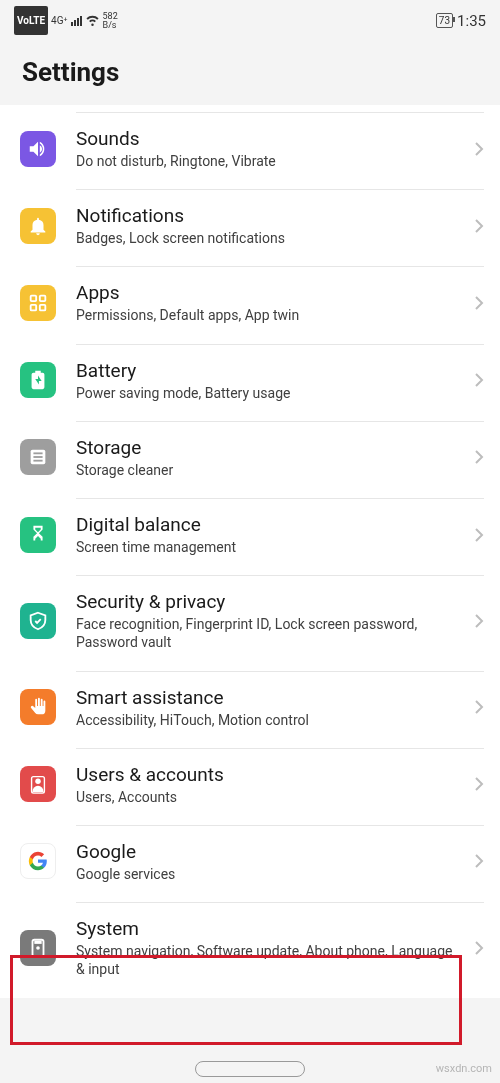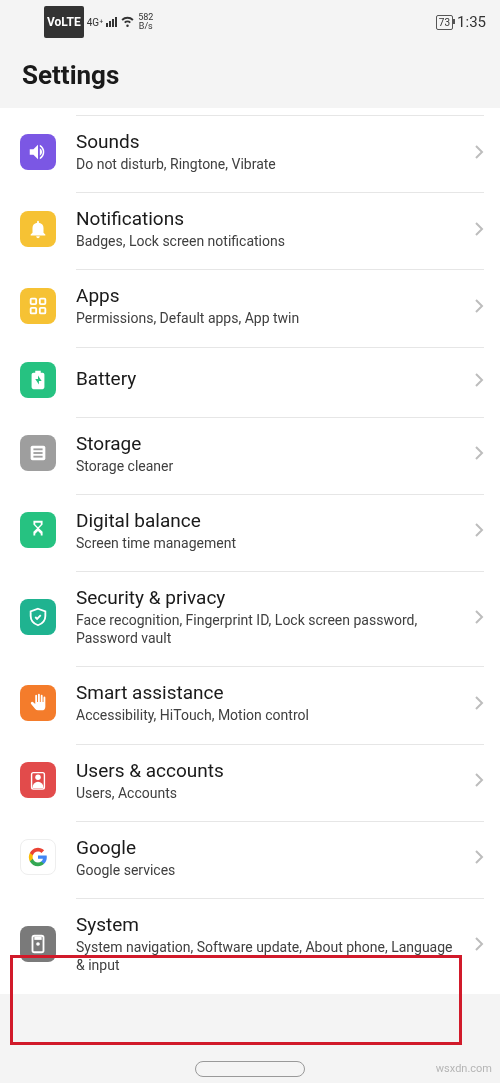--- a/index.html
+++ b/index.html
@@ -15,32 +15,32 @@
       display: flex;
       justify-content: space-between;
       align-items: center;
       padding: 6px 14px 4px;
       font-size: 12px;
       color: #333;
     }
     .status-left { display: flex; align-items: center; gap: 3px; }
     .status-right { display: flex; align-items: center; gap: 4px; margin-left: 39px; }
     .volte-badge {
-      background: #333; color: #fff; font-size: 12px; font-weight: bold;
-      padding: 9px 3px; border-radius: 2px; margin-left: 30px;
+      background: #333; color: #fff; font-size: 10px; font-weight: bold;
+      padding: 9px 3px; border-radius: 2px;
     }
     .net-text { font-size: 10px; }
     .signal-bars { display: inline-flex; align-items: flex-end; gap: 1px; }
     .signal-bars span { width: 2px; background: #333; display: inline-block; }
     .signal-bars span:nth-child(1){height:4px}
     .signal-bars span:nth-child(2){height:6px}
     .signal-bars span:nth-child(3){height:8px}
     .signal-bars span:nth-child(4){height:10px}
     .wifi-icon { font-size: 13px; }
-    .speed { display:flex; flex-direction:column; line-height:1; font-size:9px; align-items:center; }
+    .speed { display:flex; flex-direction:column; line-height:1; font-size:9px; align-items:flex-start; }
     .battery-box {
       border:1px solid #555; border-radius:2px; padding:1px 2px;
       font-size:10px; position:relative;
     }
     .battery-box::after {
       content:""; position:absolute; right:-3px; top:3px;
       width:2px; height:5px; background:#555;
     }
     .clock { font-size:15px; color:#333; }
 
@@ -207,20 +207,21 @@
   </div>
 
   <div class="row">
     <div class="icon-box c-green">
       <svg viewBox="0 0 24 24" fill="#fff">
           <path d="M15 2h-6v2H7a2 2 0 00-2 2v14a2 2 0 002 2h10a2 2 0 002-2V6a2 2 0 00-2-2h-2V2zm-2 15l-4-6h3V7l4 6h-3v4z"></path>
         </svg>
     </div>
     <div class="row-text">
       <div class="row-title">Battery</div>
+      <div class="row-sub">Power saving mode, Battery usage</div>
     </div>
     <span class="chevron">
         <svg viewBox="0 0 10 16" fill="none">
           <path d="M2 2l6 6-6 6" stroke="#bdbdbd" stroke-width="2"></path>
         </svg>
       </span>
     <div class="divider"></div>
   </div>
 
   <div class="row">

